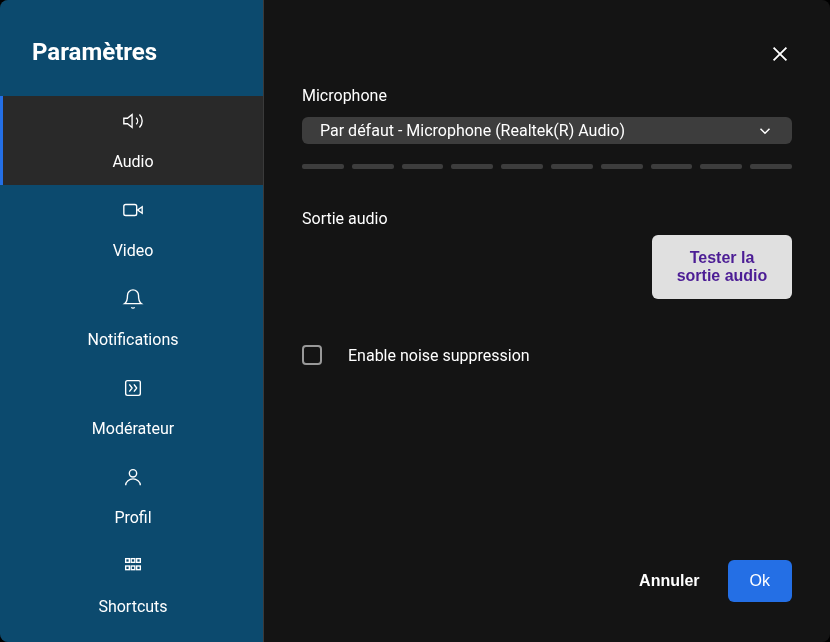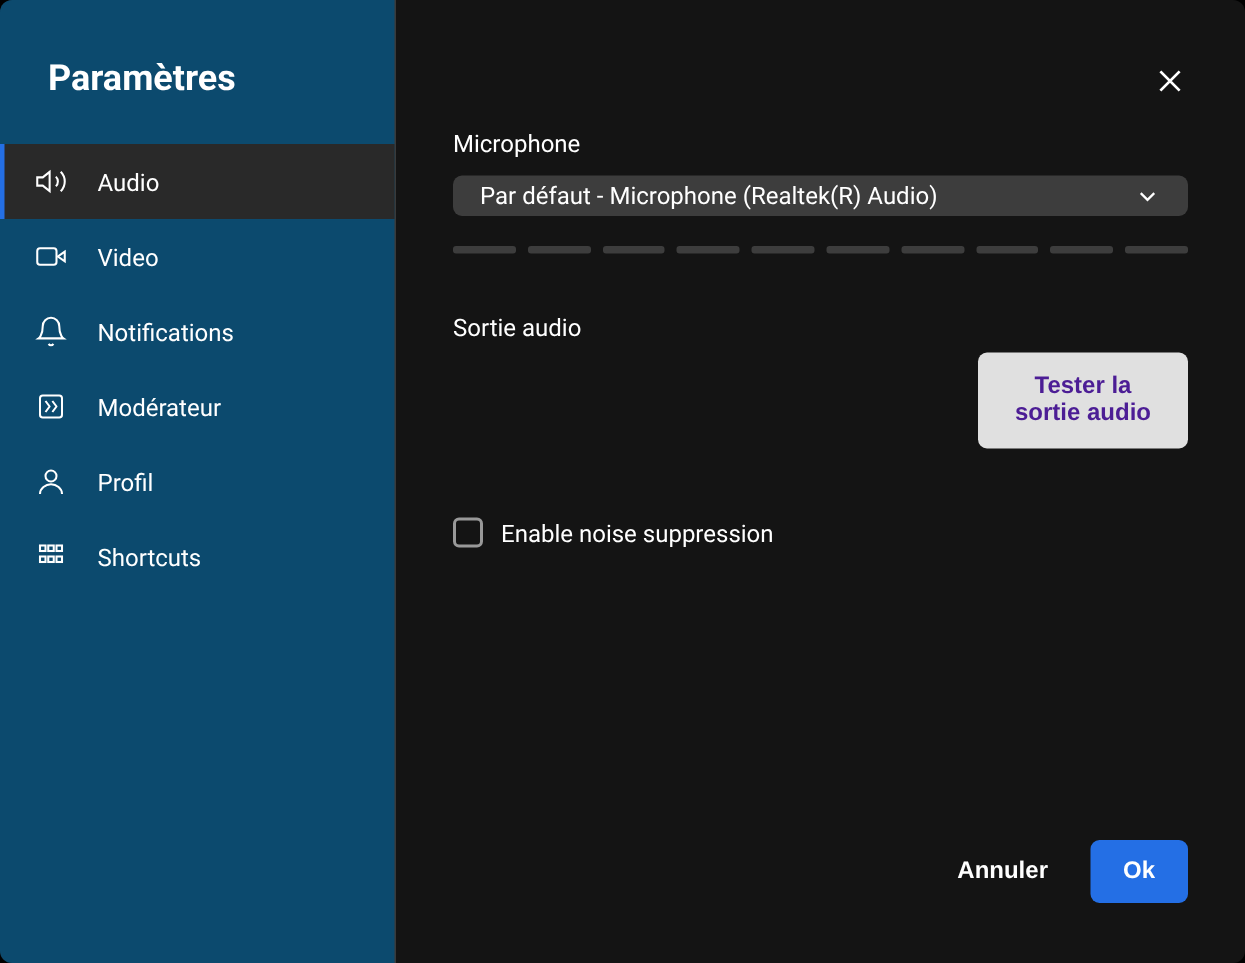--- a/index.html
+++ b/index.html
@@ -41,20 +41,21 @@
     }
     .sidebar-item {
       display: flex;
       align-items: center;
       padding: 14px 20px 14px 20px;
       color: #fff;
       font-size: 16px;
       cursor: pointer;
       gap: 20px;
       border-left: 3px solid transparent;
+      flex-direction: column;
     }
     .sidebar-item.active {
       background: #292929;
       border-left: 3px solid #246fe5;
     }
     .sidebar-item .icon {
       width: 22px;
       height: 22px;
       display: flex;
       align-items: center;
@@ -158,21 +159,21 @@
       border-radius: 6px;
       padding: 14px 22px;
       cursor: pointer;
       text-align: center;
       width: 140px;
       margin-top: 26px;
     }
     .checkbox-row {
       display: flex;
       align-items: center;
-      gap: 12px;
+      gap: 26px;
       margin-top: 46px;
     }
     .checkbox {
       width: 20px;
       height: 20px;
       border: 2px solid #999;
       border-radius: 4px;
       cursor: pointer;
       background: transparent;
     }
@@ -191,21 +192,21 @@
       color: #fff;
       font-weight: 700;
       font-size: 16px;
       background: transparent;
       border: none;
       cursor: pointer;
     }
     .btn-ok {
       background: #246fe5;
       color: #fff;
-      font-weight: 700;
+      font-weight: 400;
       font-size: 16px;
       border: none;
       border-radius: 6px;
       padding: 12px 22px;
       cursor: pointer;
     }
   </style>
 </head>
 <body>
 

